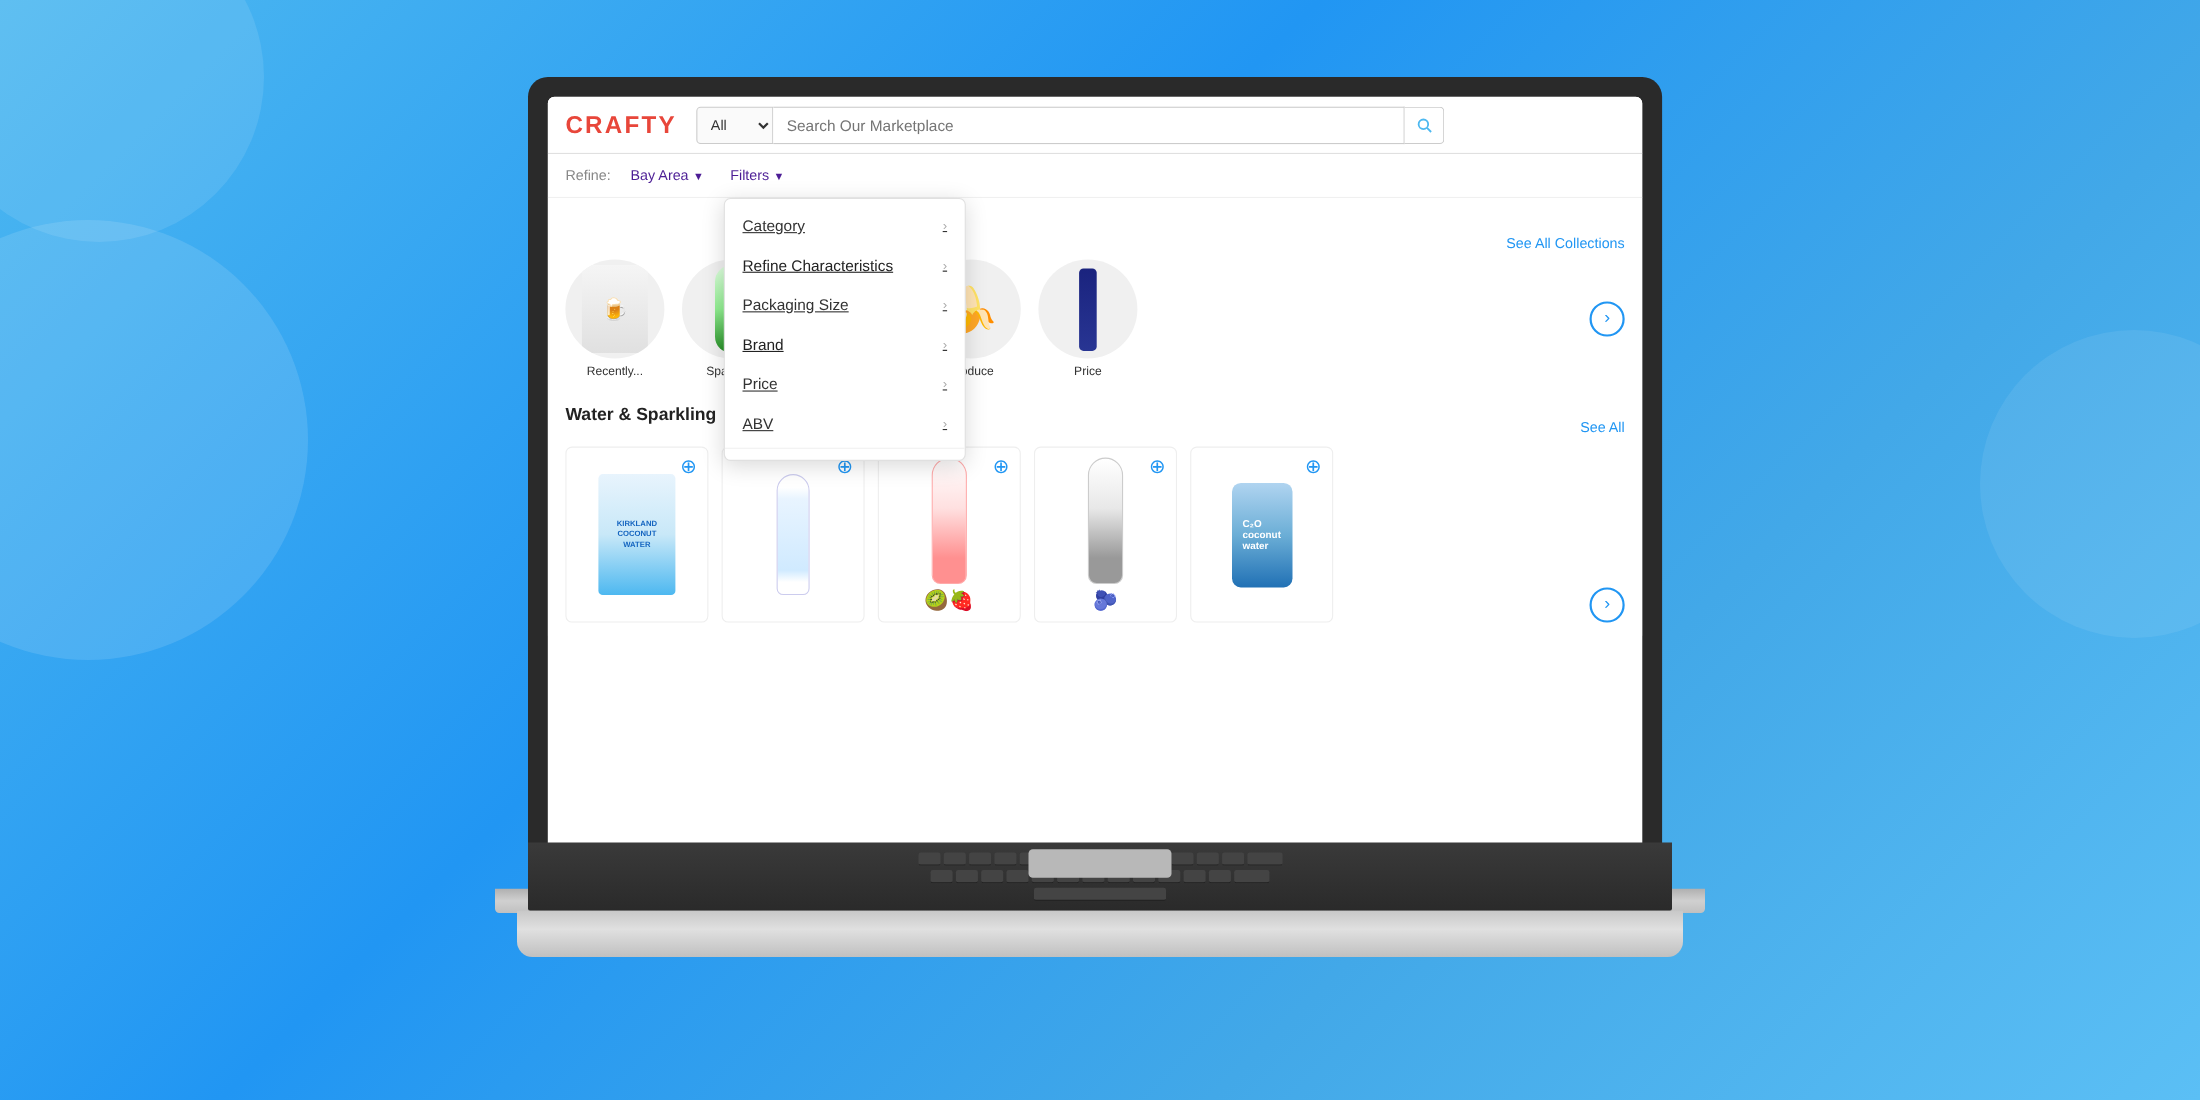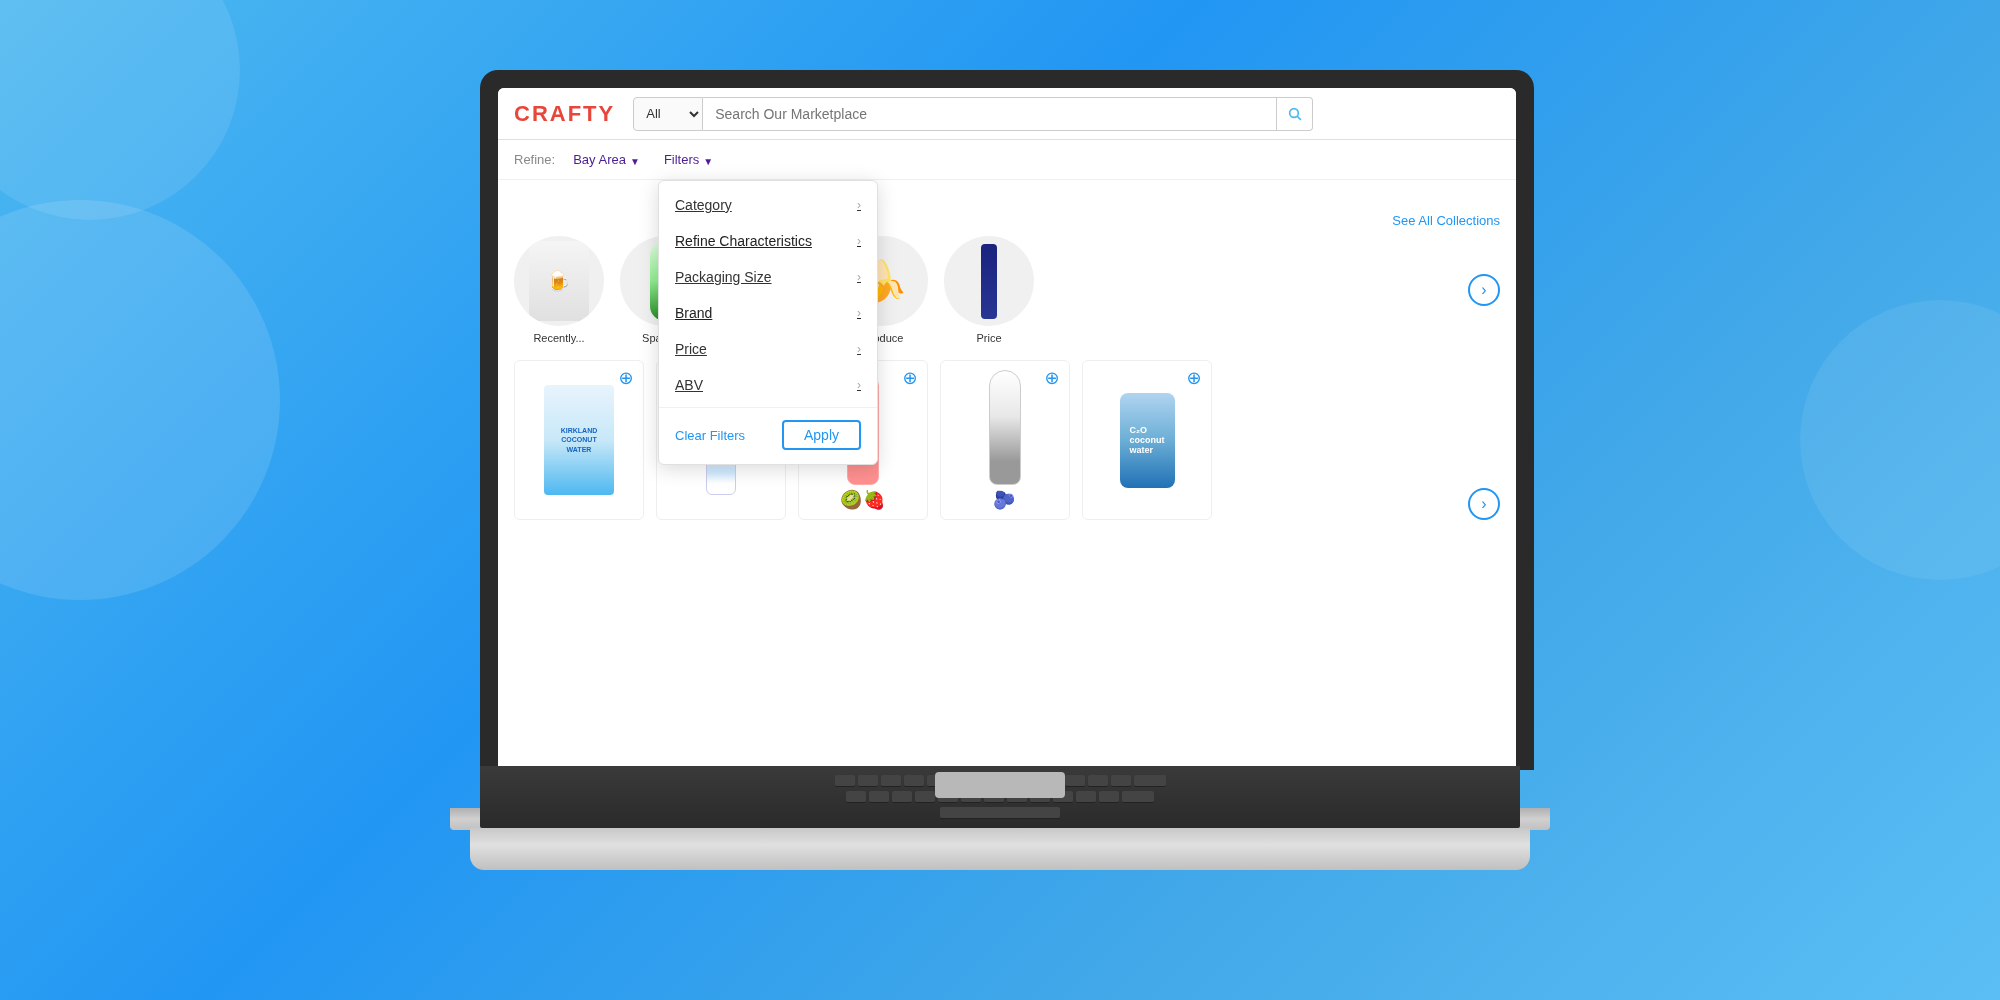--- a/index.html
+++ b/index.html
@@ -15,21 +15,21 @@
     }
     .laptop-wrapper {
       position: relative;
       width: 1100px;
       height: 860px;
     }
     .laptop-screen-border {
       position: absolute;
       top: 0;
       left: 30px;
-      right: 16px;
+      right: 39px;
       height: 700px;
       background: #2a2a2a;
       border-radius: 18px 18px 0 0;
       padding: 18px 18px 0 18px;
     }
     .laptop-screen {
       width: 100%;
       height: 100%;
       background: white;
       border-radius: 6px 6px 0 0;
@@ -511,24 +511,20 @@
           </div>
           <div class="dropdown-item">
             <span>Price</span>
             <span class="chevron">›</span>
           </div>
           <div class="dropdown-item">
             <span>ABV</span>
             <span class="chevron">›</span>
           </div>
           <hr class="dropdown-divider">
-          <div class="dropdown-actions">
-            <button class="clear-filters-btn">Clear Filters</button>
-            <button class="apply-btn">Apply</button>
-          </div>
         </div>
       </div>
 
       <div class="content-area">
 
         <div class="collections-header">
           <span class="see-all-link">See All Collections</span>
         </div>
 
         <div class="collections-row">
@@ -558,20 +554,24 @@
           </div>
           <div class="collection-item">
             <div class="collection-circle">
               <div class="circ-bar"></div>
             </div>
             <span class="collection-label">Price</span>
           </div>
           <div class="nav-arrow">›</div>
         </div>
 
+        <div class="section-header">
+          <span class="section-title">Water &amp; Sparkling</span>
+          <span class="see-all-link">See All</span>
+        </div>
 
         <div class="products-row">
 
           <div class="product-card">
             <span class="product-add-btn">⊕</span>
             <div class="prod-kirkland">KIRKLAND<br>COCONUT<br>WATER</div>
           </div>
 
           <div class="product-card">
             <span class="product-add-btn">⊕</span>

